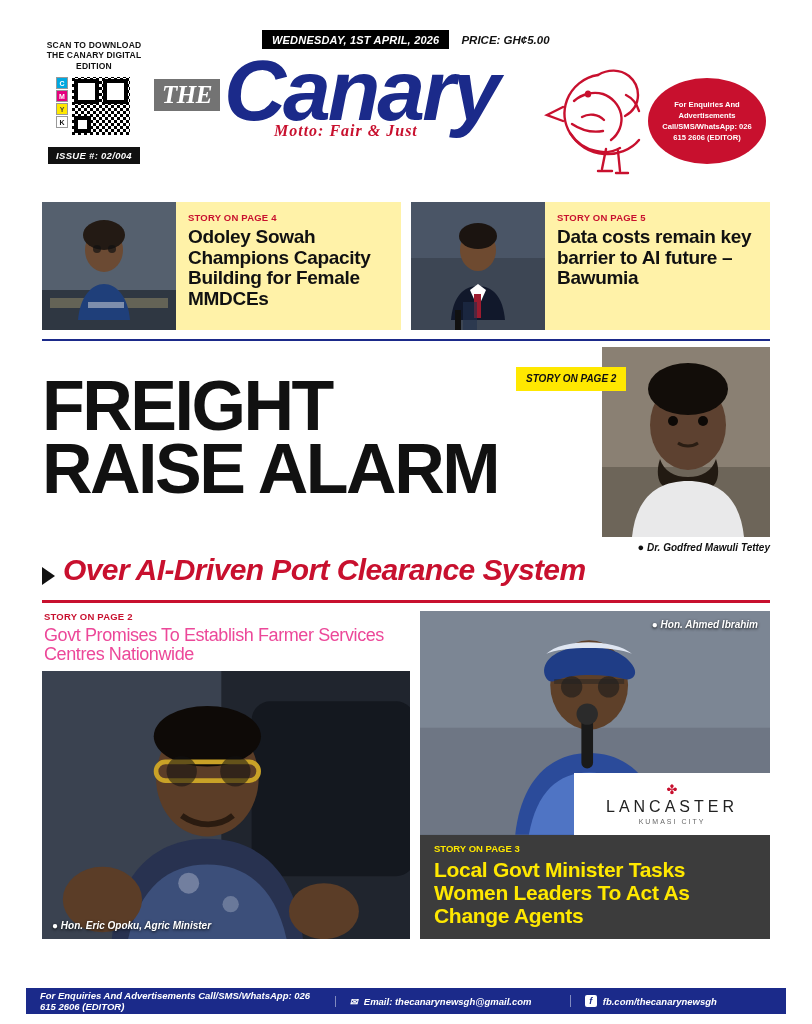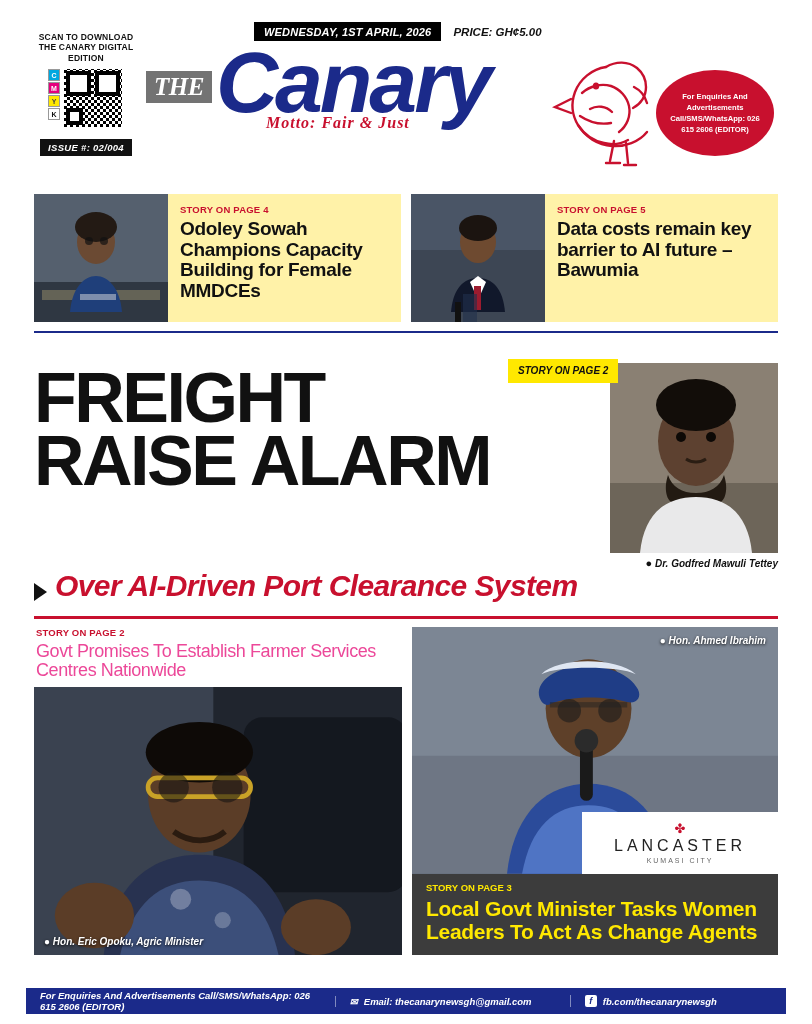--- a/index.html
+++ b/index.html
@@ -6,21 +6,21 @@
   html, body {
     width: 812px; height: 1024px;
     background: #ffffff;
     font-family: "Liberation Sans", sans-serif;
     overflow: hidden;
   }
   .page {
     position: relative;
     width: 812px; height: 1024px;
     background: #fff;
-    padding: 8px;
+    padding: 16px;
   }
 
   
   .masthead {
     position: relative;
     height: 182px;
     padding: 14px 26px 0 26px;
     display: flex;
     align-items: flex-start;
   }
@@ -217,21 +217,21 @@
     font-weight: bold;
     font-size: 70px;
     line-height: .90;
     letter-spacing: -2.5px;
     color: #111;
     text-transform: uppercase;
   }
   .lead-head .l2, .lead-head .l3 { display: block; }
   .lead-photo {
     width: 168px; flex: none;
-    margin-top: 24px;
+    margin-top: 0;
   }
   .lead-photo .ph {
     width: 168px; height: 190px;
     background: #6b6257;
     position: relative; overflow: hidden;
   }
   .caption {
     font-size: 10px;
     font-style: italic;
     font-weight: bold;

